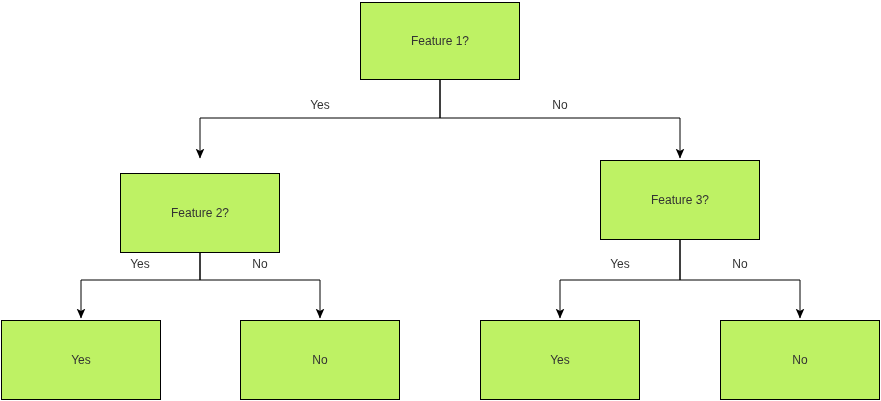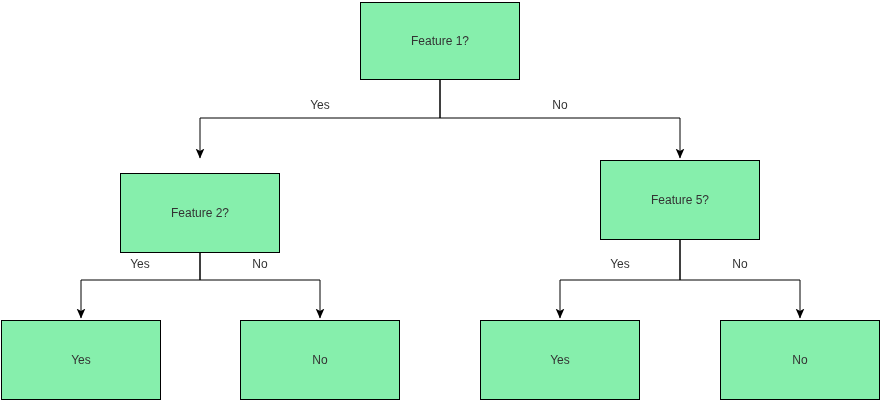--- a/index.html
+++ b/index.html
@@ -13,21 +13,21 @@
   }
   .edges-svg {
     position: absolute;
     left: 0; top: 0;
     width: 881px; height: 401px;
     pointer-events: none;
   }
   .node {
     position: absolute;
     box-sizing: border-box;
-    background: #86efac;
+    background: #bef264;
     border: 1px solid #000000;
     display: flex;
     align-items: center;
     justify-content: center;
     font-size: 12px;
     color: #333333;
     text-align: center;
   }
   .edge-label {
     position: absolute;
@@ -75,19 +75,19 @@
 
   <div class="edge-label l-root-yes">Yes</div>
   <div class="edge-label l-root-no">No</div>
   <div class="edge-label l-left-yes">Yes</div>
   <div class="edge-label l-left-no">No</div>
   <div class="edge-label l-right-yes">Yes</div>
   <div class="edge-label l-right-no">No</div>
 
   <div class="node n-feature1">Feature 1?</div>
   <div class="node n-feature2">Feature 2?</div>
-  <div class="node n-feature3">Feature 5?</div>
+  <div class="node n-feature3">Feature 3?</div>
   <div class="node n-leaf1">Yes</div>
   <div class="node n-leaf2">No</div>
   <div class="node n-leaf3">Yes</div>
   <div class="node n-leaf4">No</div>
 
 </div>
 
 </body></html>

